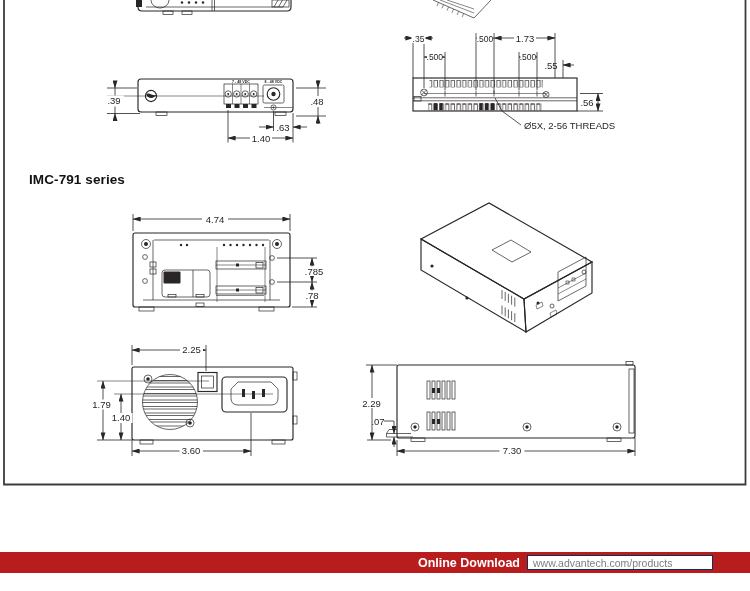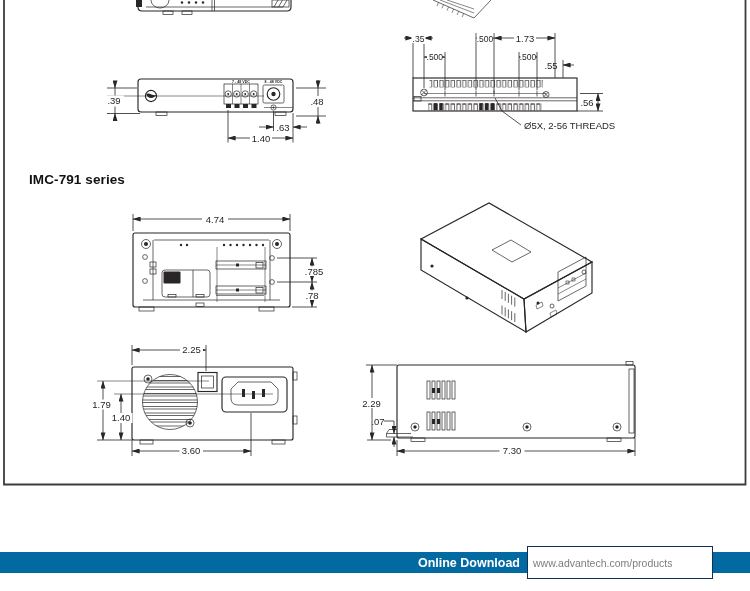--- a/index.html
+++ b/index.html
@@ -1,25 +1,25 @@
 <!DOCTYPE html>
 <html><head>
 <meta charset="utf-8">
 <style>
   html,body{margin:0;padding:0;background:#fff;}
   .page{position:relative;width:750px;height:591px;background:#fff;overflow:hidden;
         font-family:"Liberation Sans",sans-serif;}
   .drawing-svg{position:absolute;left:0;top:0;}
   .series-title{position:absolute;left:29px;top:172px;font-size:13.5px;font-weight:bold;
         color:#111;letter-spacing:0.1px;}
-  .footer-bar{position:absolute;left:0;top:552px;width:750px;height:21px;background:#0369a1;
+  .footer-bar{position:absolute;left:0;top:552px;width:750px;height:21px;background:#b91c1c;
         display:flex;align-items:center;justify-content:flex-end;padding-right:37px;
         box-sizing:border-box;gap:7px;}
   .footer-label{color:#ffffff;font-weight:bold;font-size:12.5px;white-space:nowrap;}
-  .footer-urlbox{width:186px;height:33px;background:#ffffff;border:1px solid #0d3158;
+  .footer-urlbox{width:186px;height:15px;background:#ffffff;border:1px solid #0d3158;
         display:flex;align-items:center;padding-left:5px;box-sizing:border-box;}
   .footer-url{color:#7e7e7e;font-size:10.5px;white-space:nowrap;}
   
   .ln{stroke:#2a2527;stroke-width:1.15;fill:none;}
   .lt{stroke:#2a2527;stroke-width:0.7;fill:none;}
   .tn{stroke:#2a2527;stroke-width:0.55;fill:none;}
   .dim{stroke:#2a2527;stroke-width:0.8;fill:none;}
   .fd{fill:#2a2527;stroke:none;}
   .wp{fill:#ffffff;stroke:none;}
   text{fill:#2a2527;font-family:"Liberation Sans",sans-serif;}

